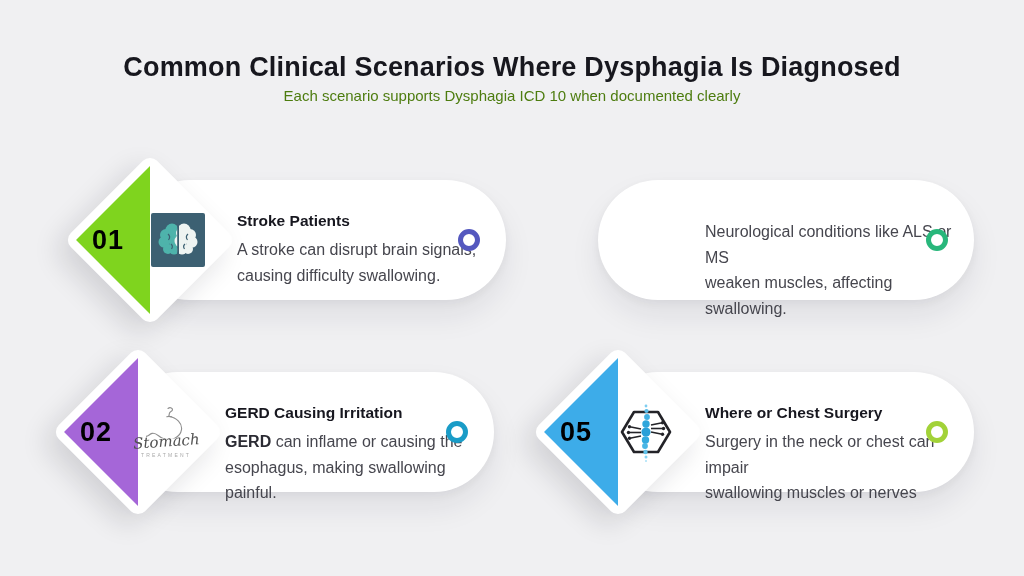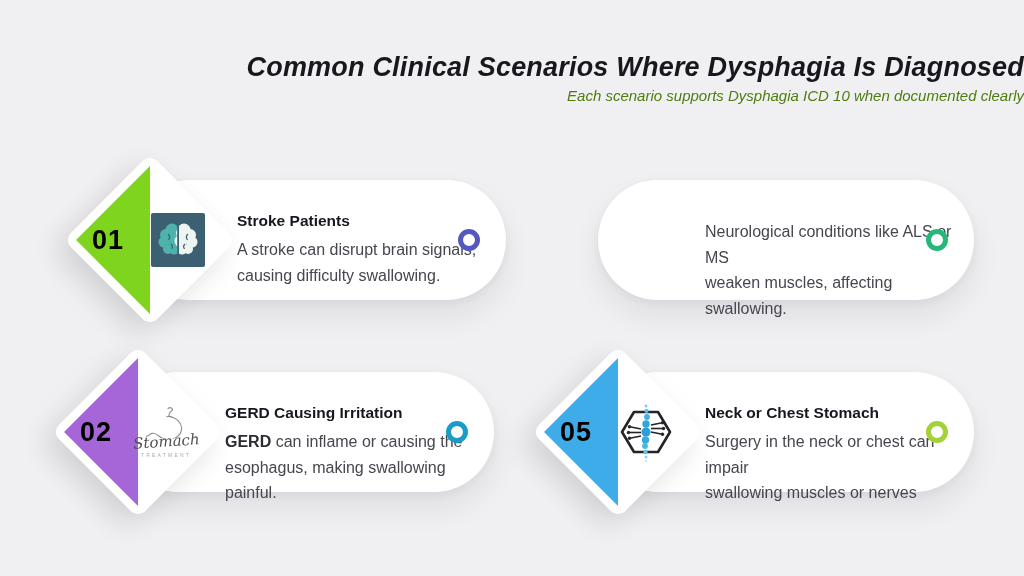--- a/index.html
+++ b/index.html
@@ -2,21 +2,21 @@
 <html><head>
 <meta charset="utf-8">
 <style>
   html,body { margin:0; padding:0; }
   .stage {
     position:relative; width:1024px; height:576px; overflow:hidden;
     background:#f0f0f2;
     font-family:"Liberation Sans", sans-serif;
   }
   
-  .header { position:absolute; left:0; right:0; top:52px; text-align:right;font-style:italic; }
+  .header { position:absolute; left:0; right:0; top:52px; text-align:center; }
   .header .title   { font-size:27px; font-weight:700; color:#17171e; letter-spacing:.2px; }
   .header .subtitle{ margin-top:4px; font-size:15px; color:#4d7c0f; }
 
   
   .card { position:absolute; width:460px; height:192px; }
   .card-1 { left:64px;  top:154px; }
   .card-2 { left:52px;  top:346px; }
   .card-3 { left:532px; top:154px; }
   .card-4 { left:532px; top:346px; }
 
@@ -185,20 +185,20 @@
           <circle cx="29" cy="31" r="4.6" fill="#2aa0d8"></circle>
           <circle cx="28.5" cy="39" r="3.7" fill="#35abdf"></circle>
           <circle cx="28" cy="45" r="2.9" fill="#49b6e5"></circle>
           <circle cx="28.5" cy="51" r="2.2" fill="#62c3eb"></circle>
           <circle cx="29" cy="56" r="1.5" fill="#84d3f2"></circle>
           <circle cx="29" cy="60" r="1" fill="#a8e1f7"></circle>
         </svg>
       </div>
     </div>
     <div class="content">
-      <div class="ctitle">Neck or Chest Stomach</div>
+      <div class="ctitle">Where or Chest Surgery</div>
       <div class="cdesc"><b></b><span>Surgery in the neck or chest can impair
 swallowing muscles or nerves</span></div>
     </div>
     <div class="ring" style="border-color: rgb(162, 210, 56);"></div>
   </div>
 
 </div>
 
 </body></html>

